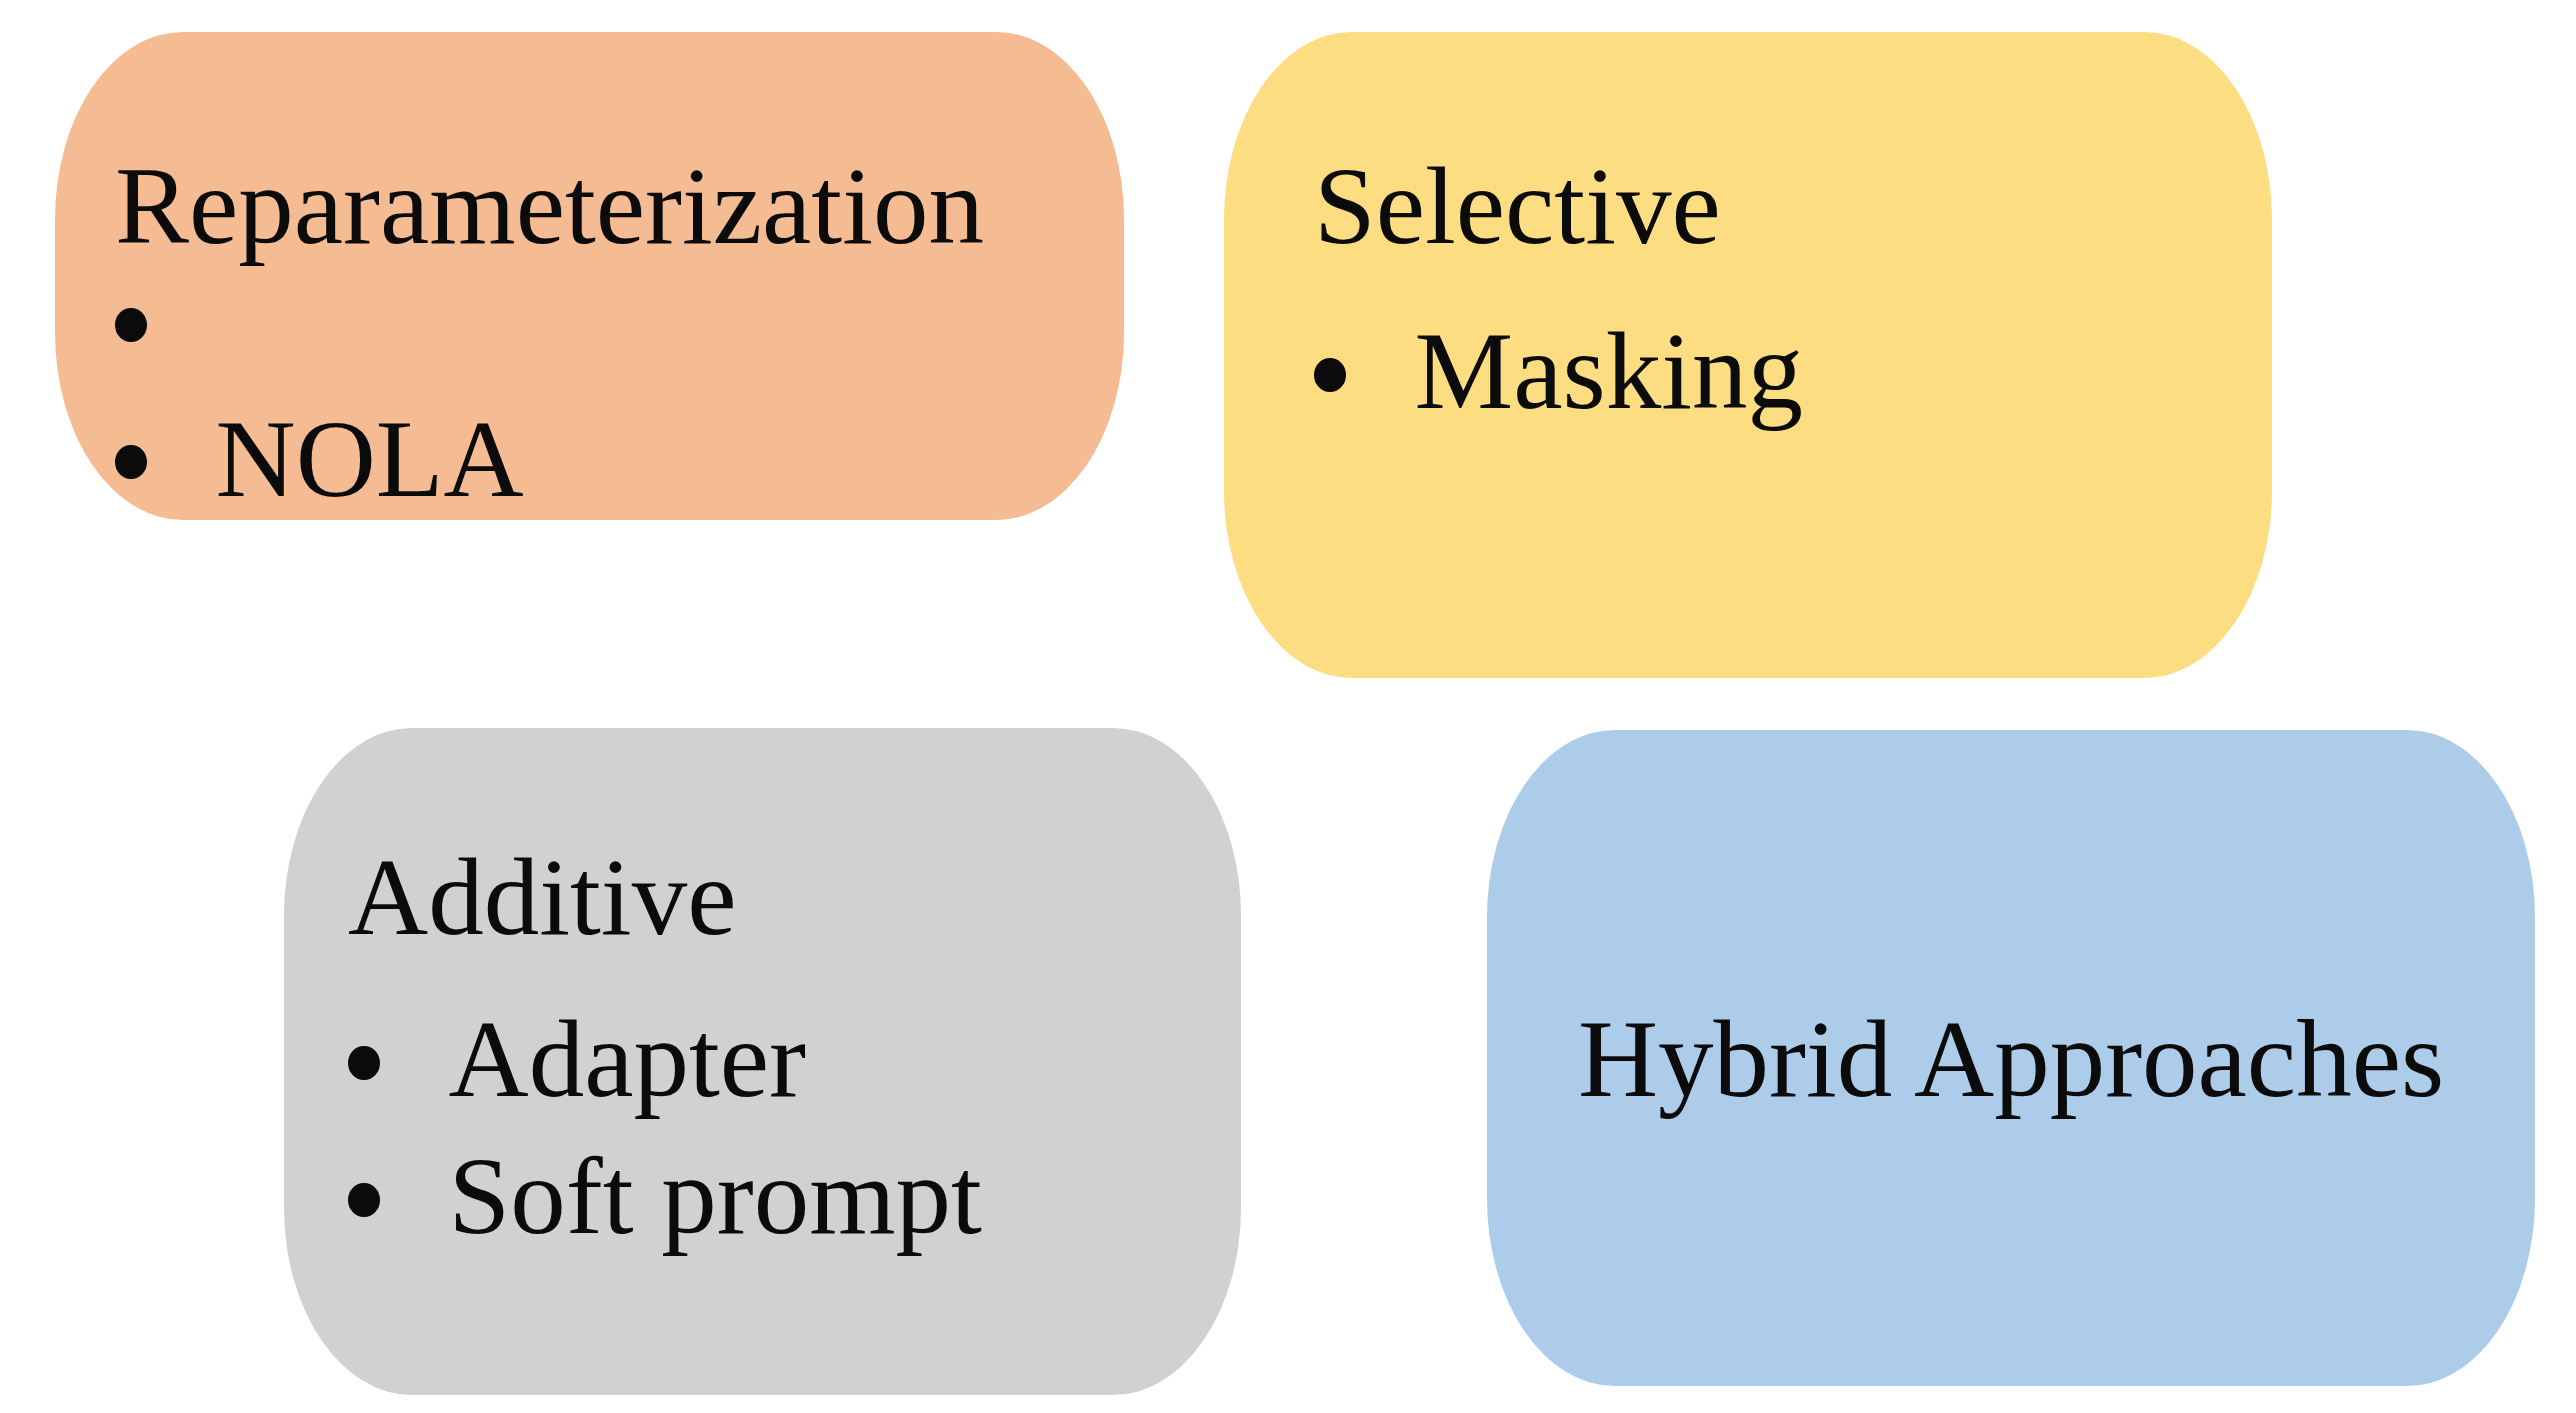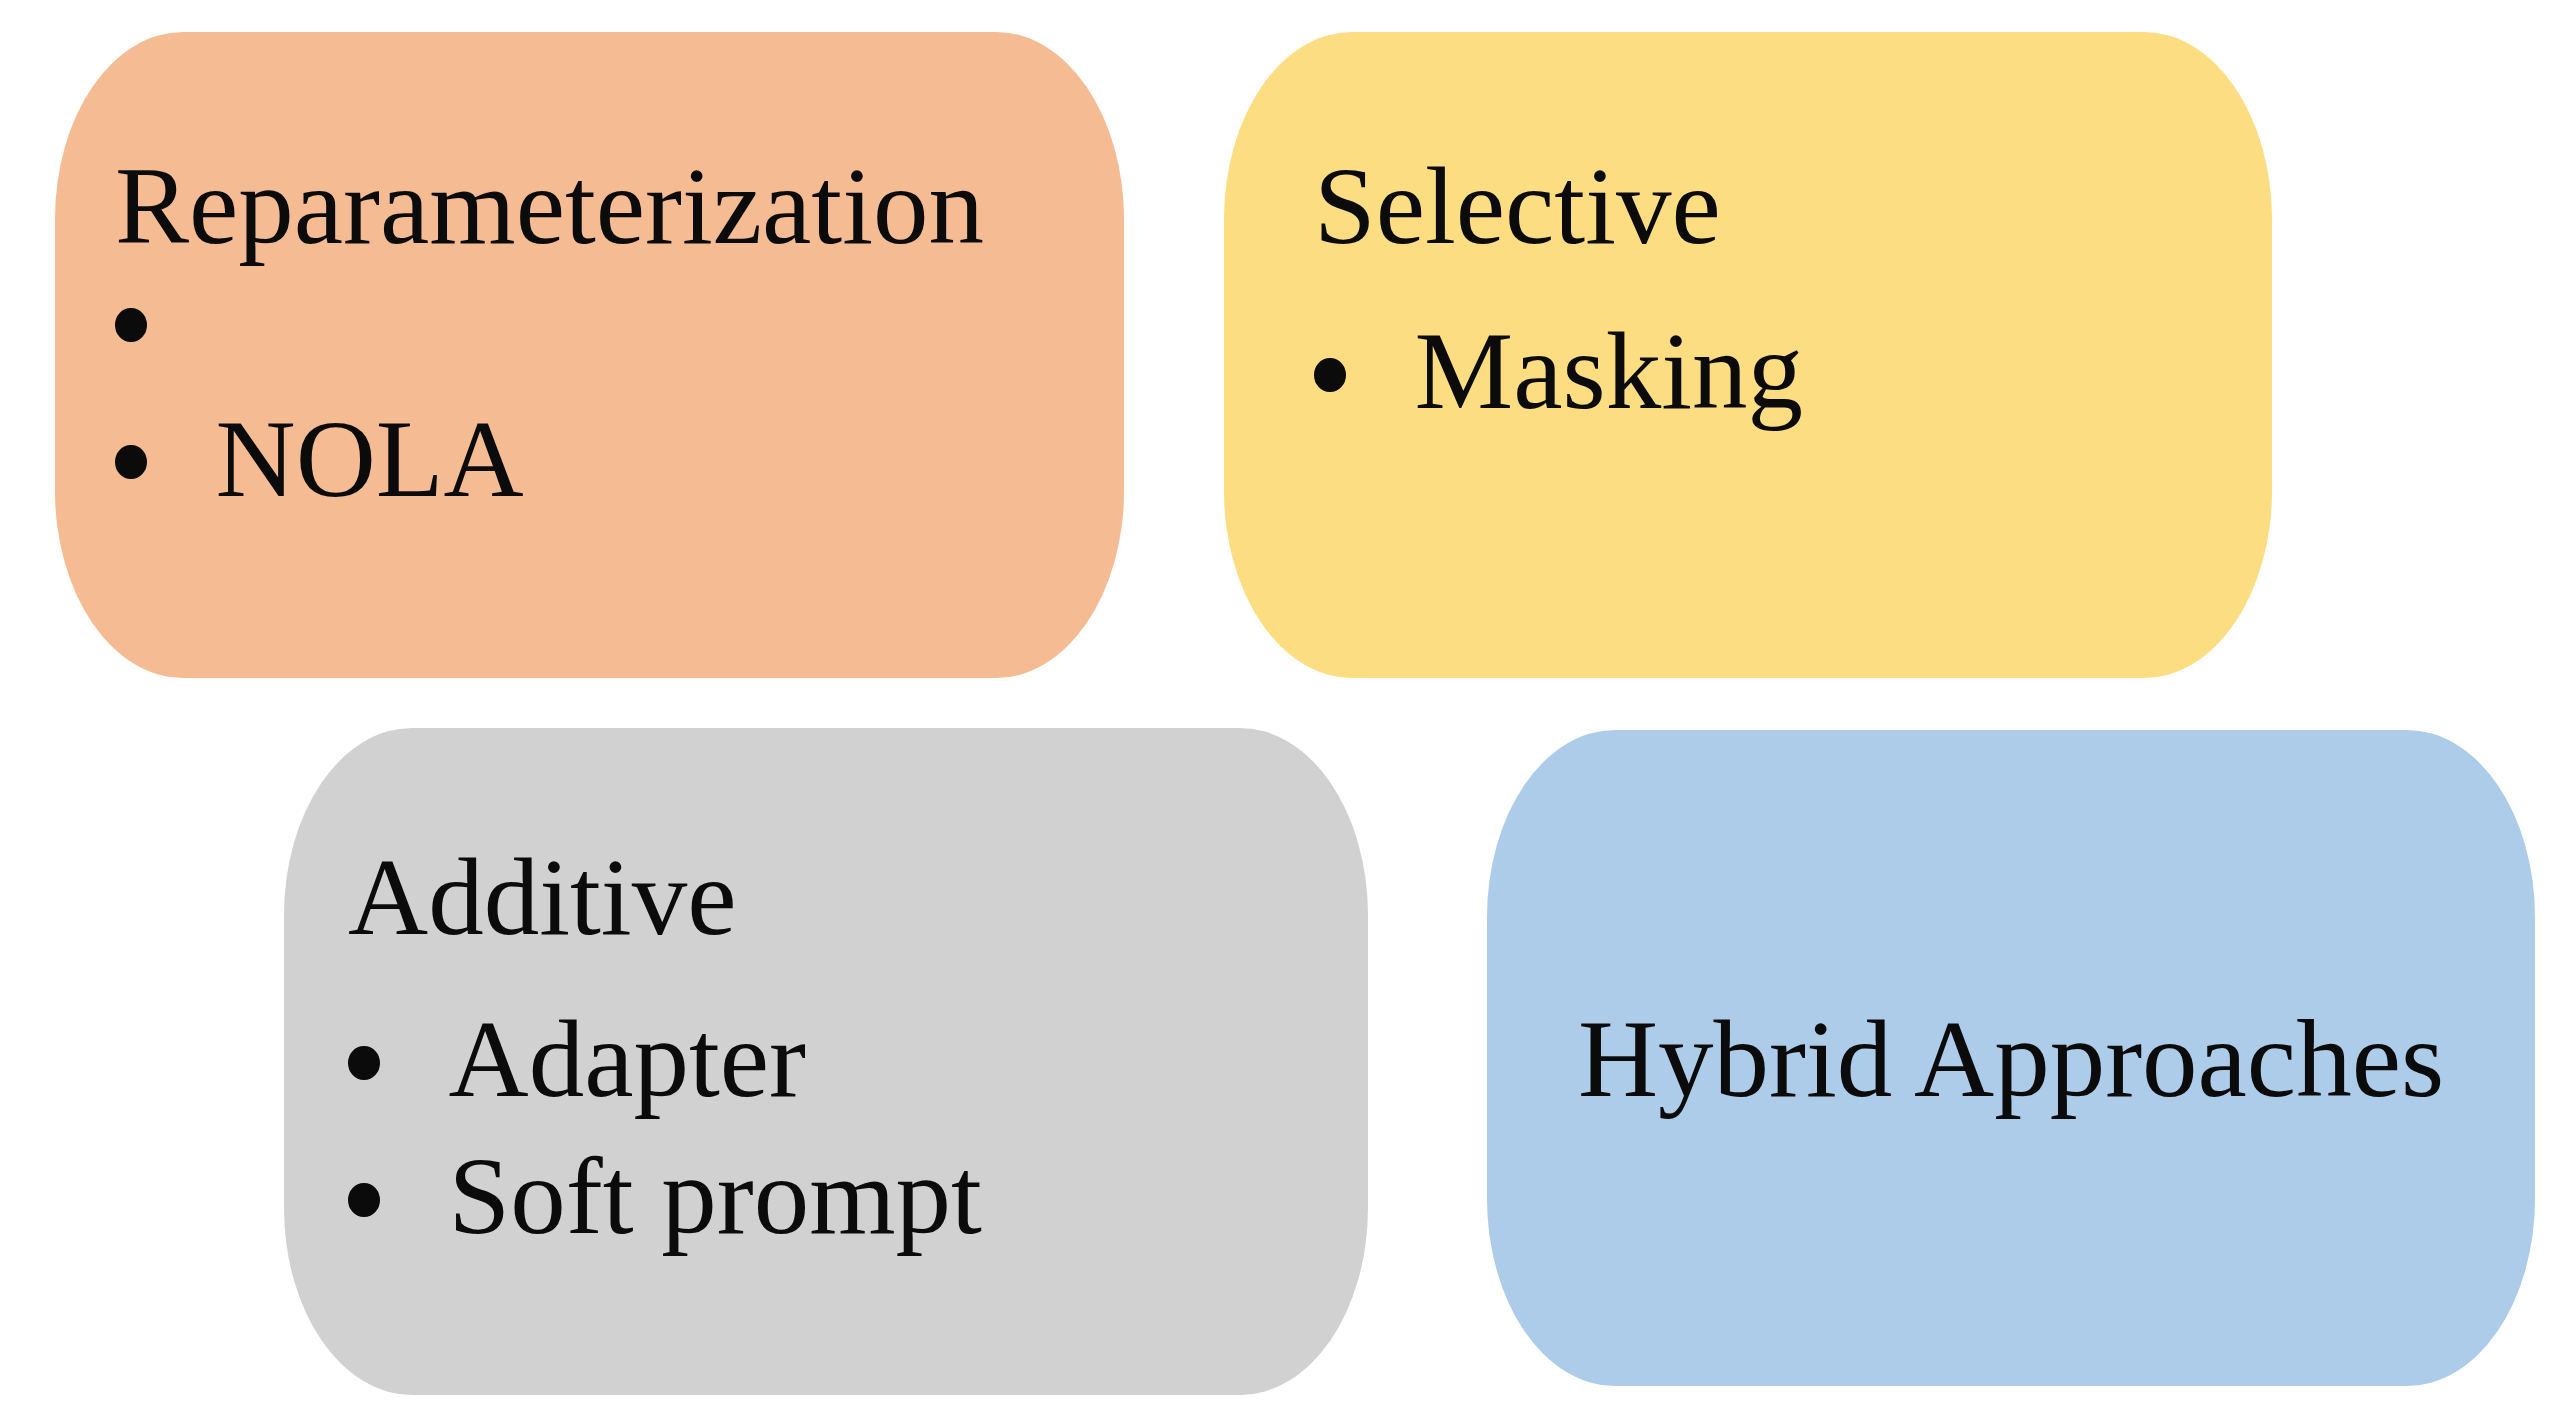--- a/index.html
+++ b/index.html
@@ -43,33 +43,33 @@
     height: 34px;
     border-radius: 50%;
     background: #0b0b0b;
     vertical-align: middle;
     margin-top: -15.3px;
     margin-right: 69px;
   }
 
   
   #box-reparameterization {
-    left: 55px; top: 32px; width: 1069px; height: 646px;
+    left: 55px; top: 32px; width: 1069px; height: 488px;
     padding: 118px 34px 0 60px;
   }
   #box-reparameterization .items { margin-top: -8.5px; }
 
   #box-selective {
     left: 1224px; top: 32px; width: 1048px; height: 646px;
     padding: 118px 34px 0 90px;
   }
   #box-selective .items { margin-top: 41px; }
 
   #box-additive {
-    left: 284px; top: 728px; width: 1084px; height: 667px;
+    left: 284px; top: 728px; width: 957px; height: 667px;
     padding: 113px 34px 0 64px;
   }
   #box-additive .items { margin-top: 38px; }
 
   #box-hybrid {
     left: 1487px; top: 730px; width: 1048px; height: 656px;
     display: flex;
     align-items: center;
     justify-content: center;
     padding: 0;

